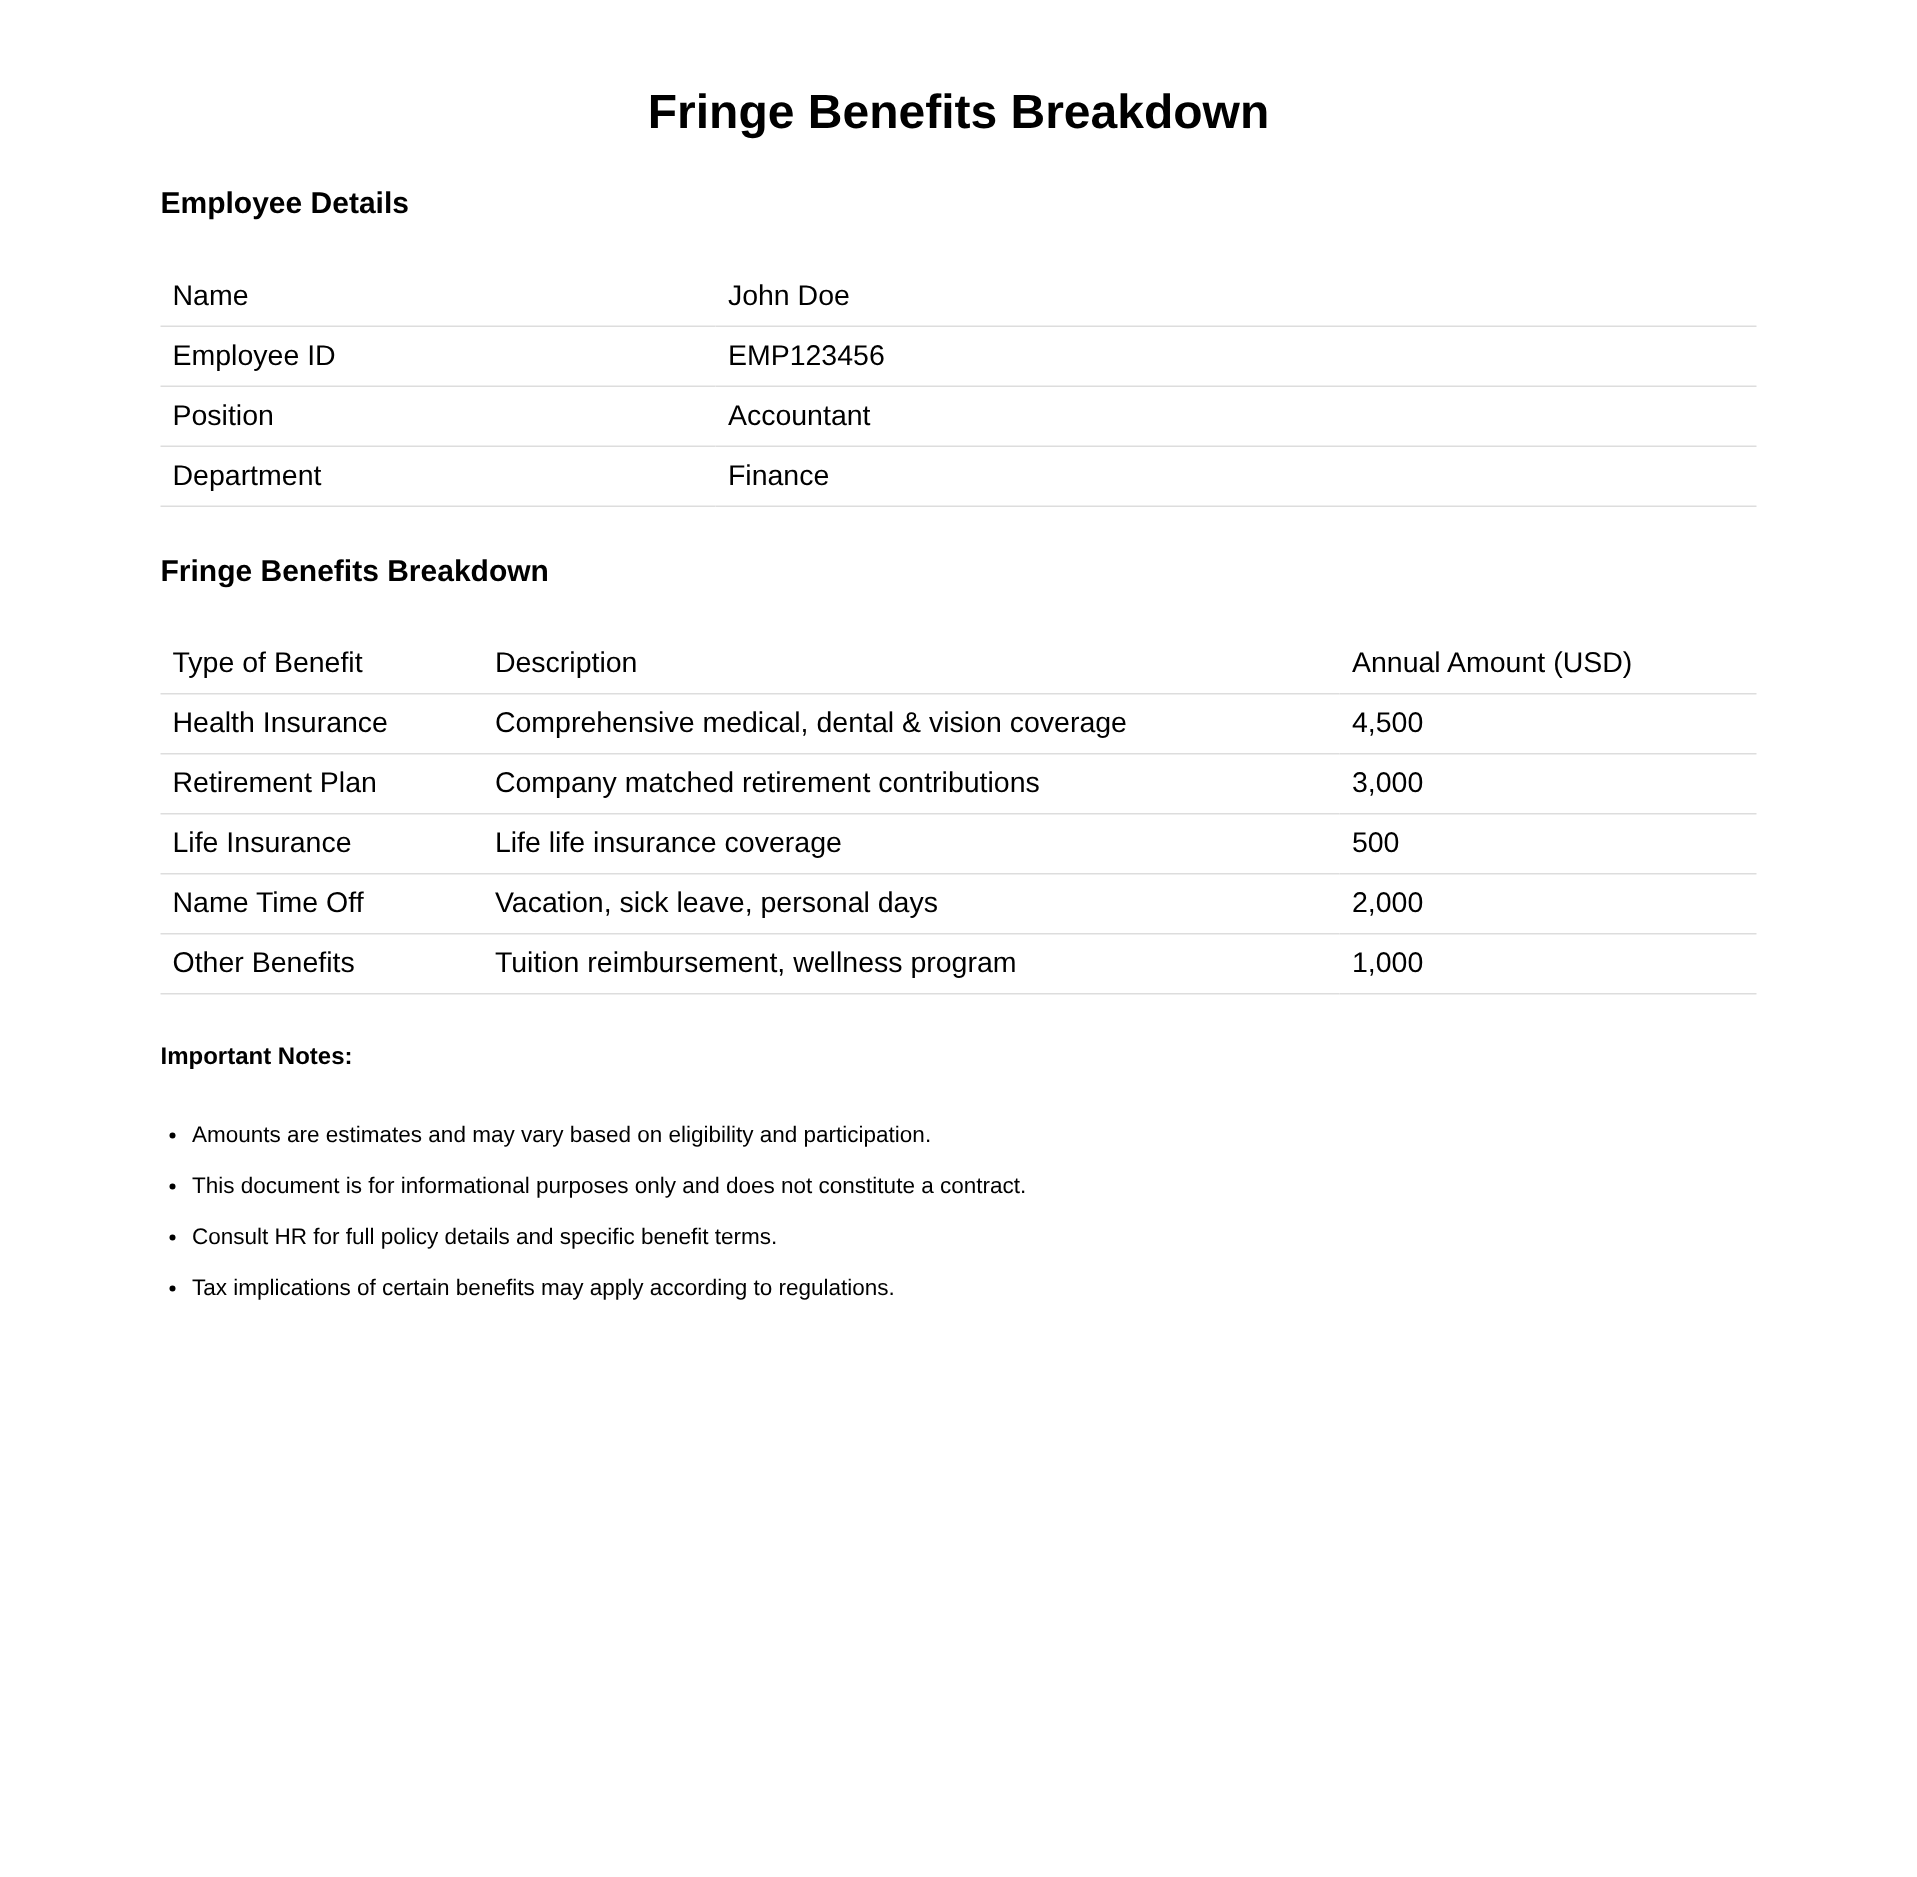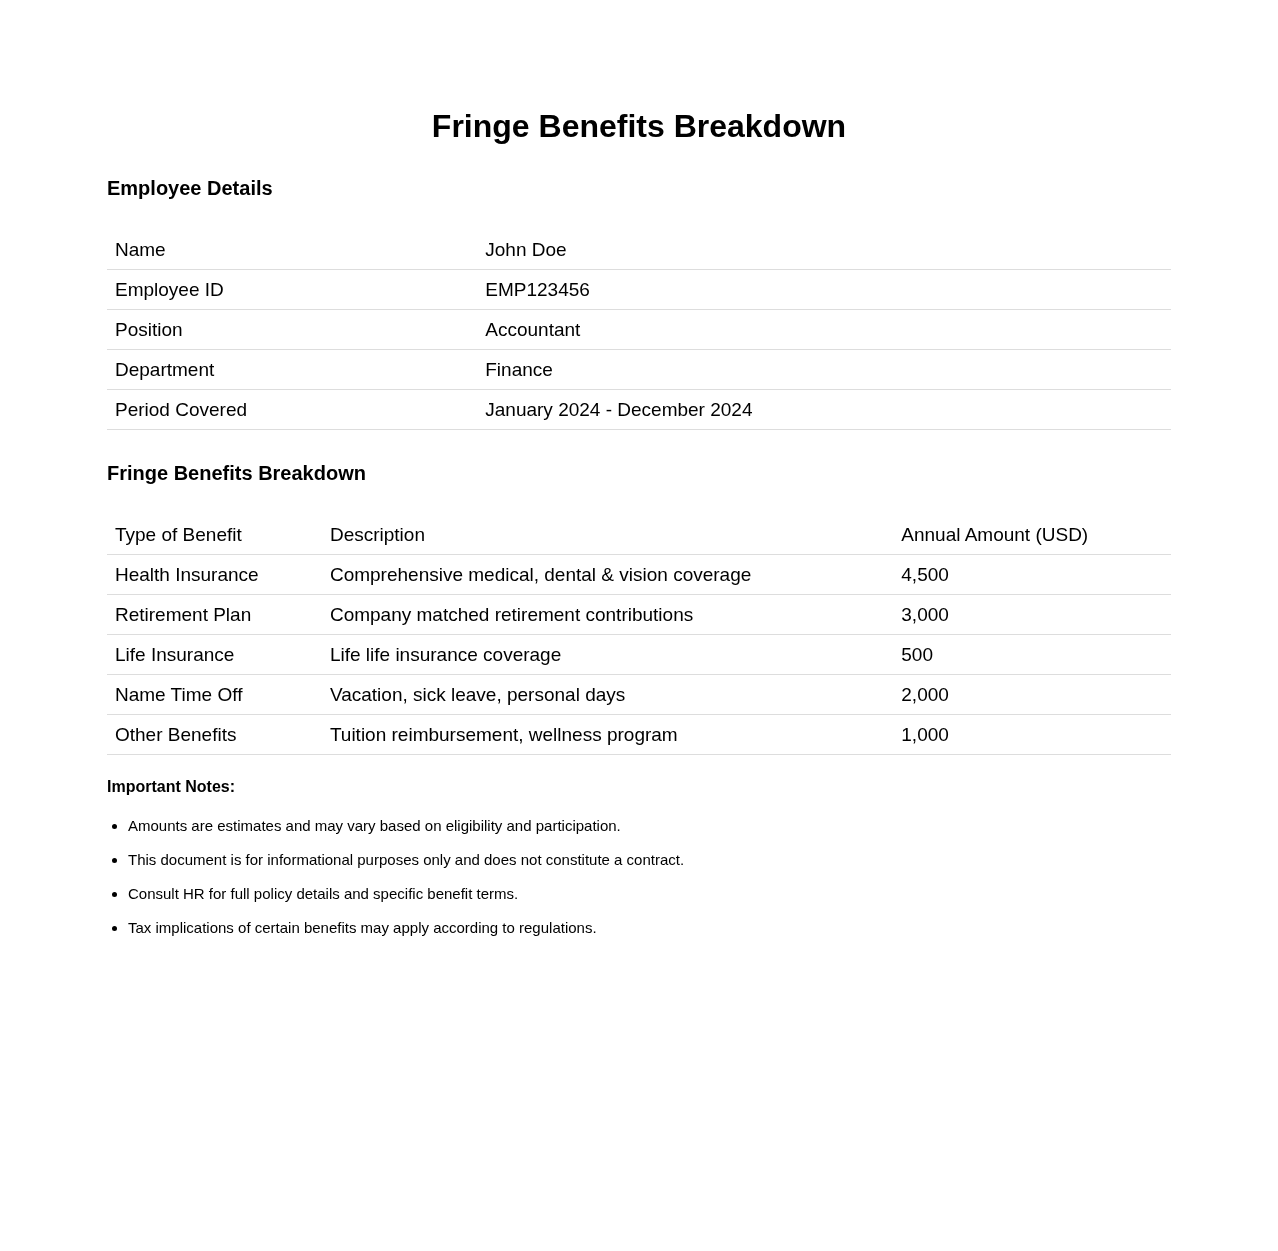--- a/index.html
+++ b/index.html
@@ -7,21 +7,21 @@
     margin: 0;
     padding: 0;
     background: #ffffff;
     color: #000000;
     font-family: "Liberation Sans", sans-serif;
   }
   body { min-height: 1251px; width: 1278px; }
   .page {
     width: 1064px;
     margin: 0 auto;
-    padding-top: 108px;
+    padding-top: 56px;
   }
   h1.doc-title {
     font-size: 32px;
     font-weight: bold;
     text-align: center;
     margin: 0;
     line-height: 1.15;
   }
   h2.section-heading {
     font-size: 20px;
@@ -43,25 +43,25 @@
     line-height: 17px;
   }
   .employee-table col.c-label { width: 34.8%; }
   .employee-table col.c-value { width: 65.2%; }
   .benefits-table col.c-type   { width: 20.2%; }
   .benefits-table col.c-desc   { width: 53.7%; }
   .benefits-table col.c-amount { width: 26.1%; }
   p.notes-title {
     font-size: 16px;
     font-weight: bold;
-    margin: 23px 0 0 0;
+    margin: 33px 0 0 0;
     line-height: 18px;
   }
   ul.notes-list {
-    margin: 21px 0 0 0;
+    margin: 34px 0 0 0;
     padding-left: 21px;
     font-size: 15px;
   }
   ul.notes-list li {
     margin-bottom: 17px;
     line-height: 17px;
   }
 </style>
 </head>
 <body>
@@ -86,24 +86,20 @@
         <td>Employee ID</td>
         <td>EMP123456</td>
       </tr>
       <tr>
         <td>Position</td>
         <td>Accountant</td>
       </tr>
       <tr>
         <td>Department</td>
         <td>Finance</td>
-      </tr>
-      <tr>
-        <td>Period Covered</td>
-        <td>January 2024 - December 2024</td>
       </tr>
     </tbody>
   </table>
 
   <h2 class="section-heading">Fringe Benefits Breakdown</h2>
 
   <table class="benefits-table">
     <colgroup>
         <col class="c-type">
         <col class="c-desc">

